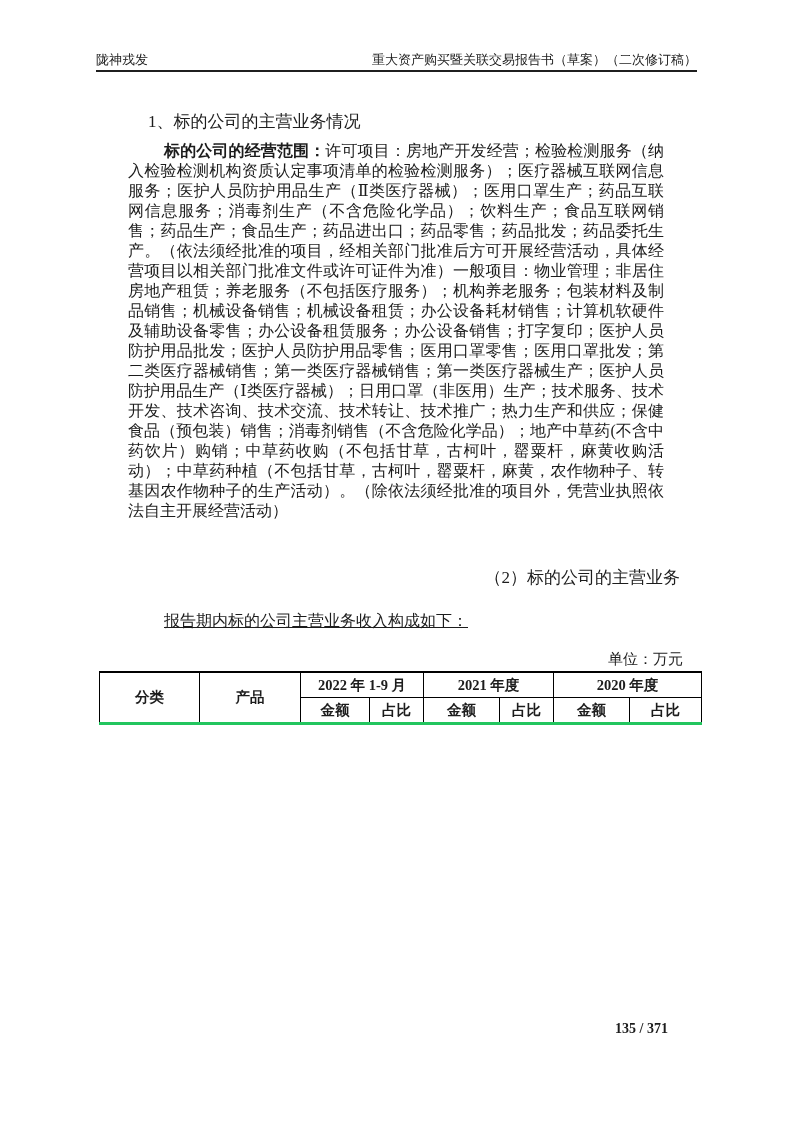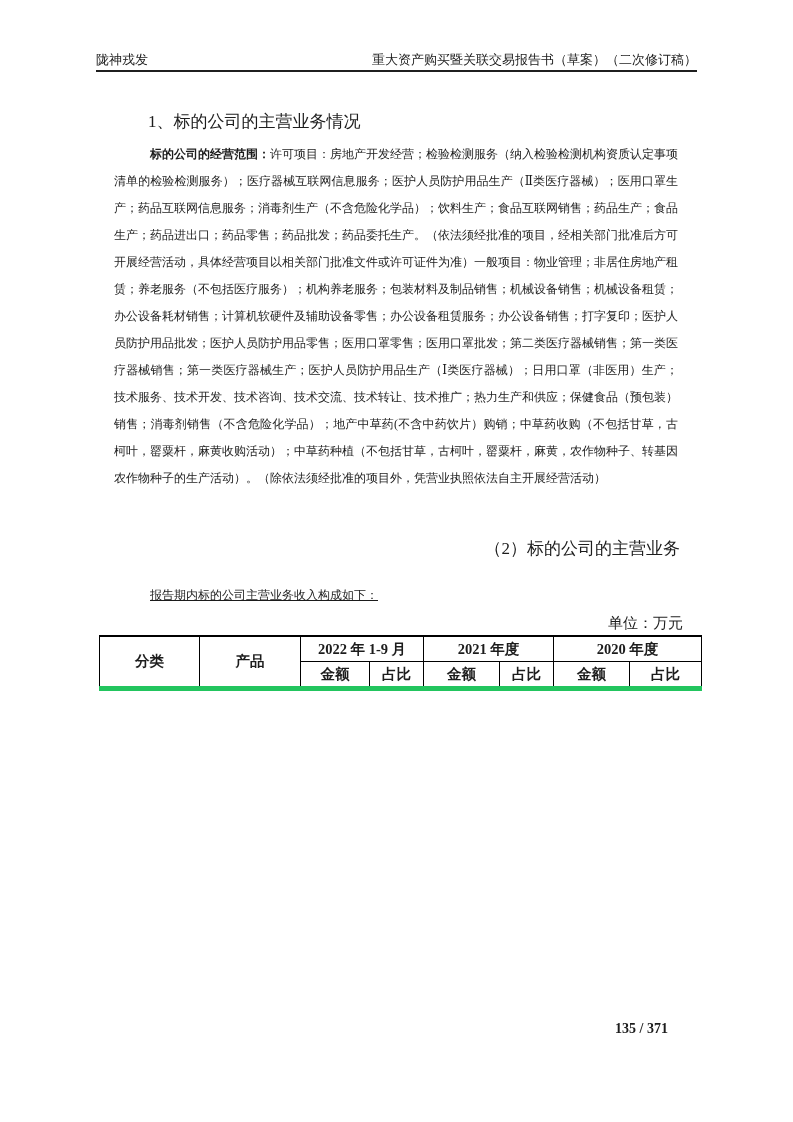--- a/index.html
+++ b/index.html
@@ -40,45 +40,45 @@
   .heading {
     text-indent: 36px;
     font-size: 17px;
     line-height: 30px;
     white-space: nowrap;
   }
   .h-level1 { margin-top: 36px; }
   .h-level2 { margin-top: 12px; }
   .h-level2b { margin-top: 42px; text-align: right; }
   .para {
-    margin: 2px;
+    margin: 16px;
     text-indent: 36px;
-    font-size: 12px;
-    line-height: 27px;
+    font-size: 16px;
+    line-height: 20px;
     text-align: justify;
   }
   .para-scope { margin-top: 4px; }
   .para-business { margin-top: 2px; }
   .para-intro { margin-top: 18px; white-space: nowrap; text-decoration: underline; }
   .bold { font-weight: bold; }
   .unit-note {
     font-size: 15px;
     line-height: 24px;
     text-align: right;
     padding-right: 14px;
     margin-top: 1px;
   }
   
   .income-table {
     border-collapse: collapse;
     table-layout: fixed;
     width: 602px;
     margin-left: 3px;
     border-top: 2.5px solid #000;
-    border-bottom: 5px solid #22c55e;
+    border-bottom: 3px solid #22c55e;
   }
   .income-table th {
     border: 1px solid #000;
     font-size: 14.5px;
     font-weight: bold;
     text-align: center;
     vertical-align: middle;
     height: 24px;
     padding: 0;
     white-space: nowrap;

